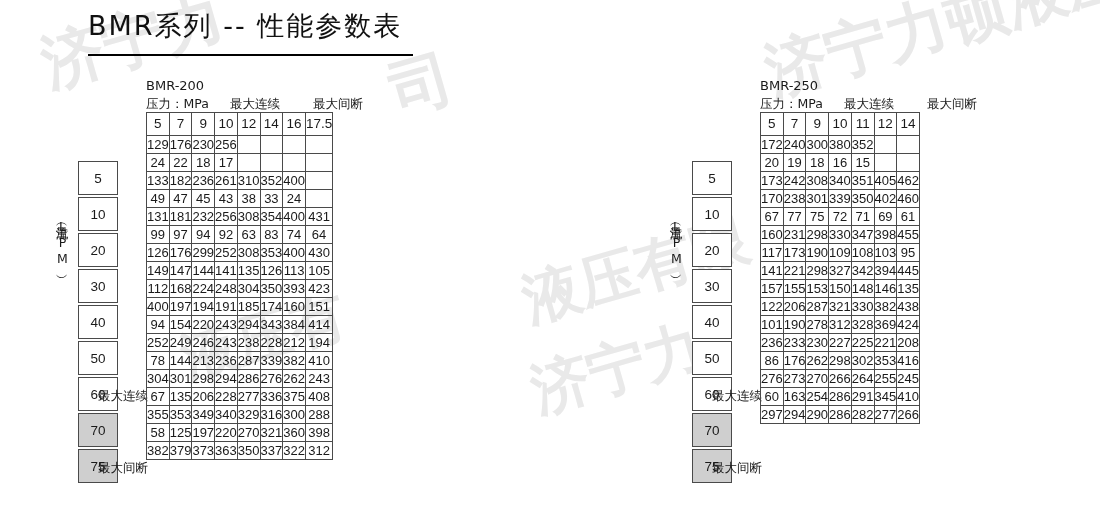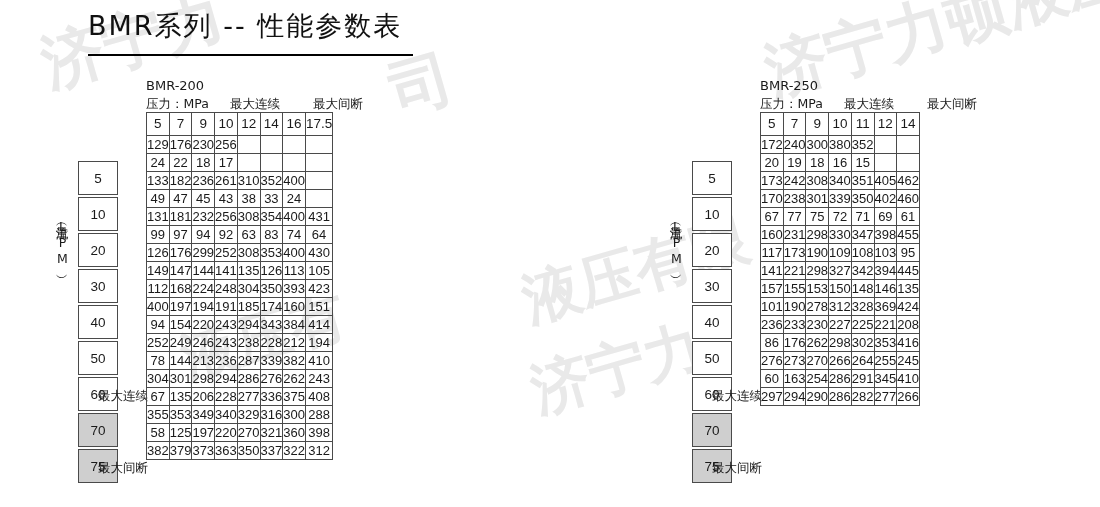--- a/index.html
+++ b/index.html
@@ -523,20 +523,29 @@
           <tr>
             <td>157</td>
             <td>155</td>
             <td>153</td>
             <td>150</td>
             <td>148</td>
             <td>146</td>
             <td>135</td>
           </tr>
           <tr>
+            <td>122</td>
+            <td>206</td>
+            <td>287</td>
+            <td>321</td>
+            <td>330</td>
+            <td>382</td>
+            <td>438</td>
+          </tr>
+          <tr>
             <td>101</td>
             <td>190</td>
             <td>278</td>
             <td>312</td>
             <td>328</td>
             <td>369</td>
             <td>424</td>
           </tr>
           <tr>
             <td>236</td>

